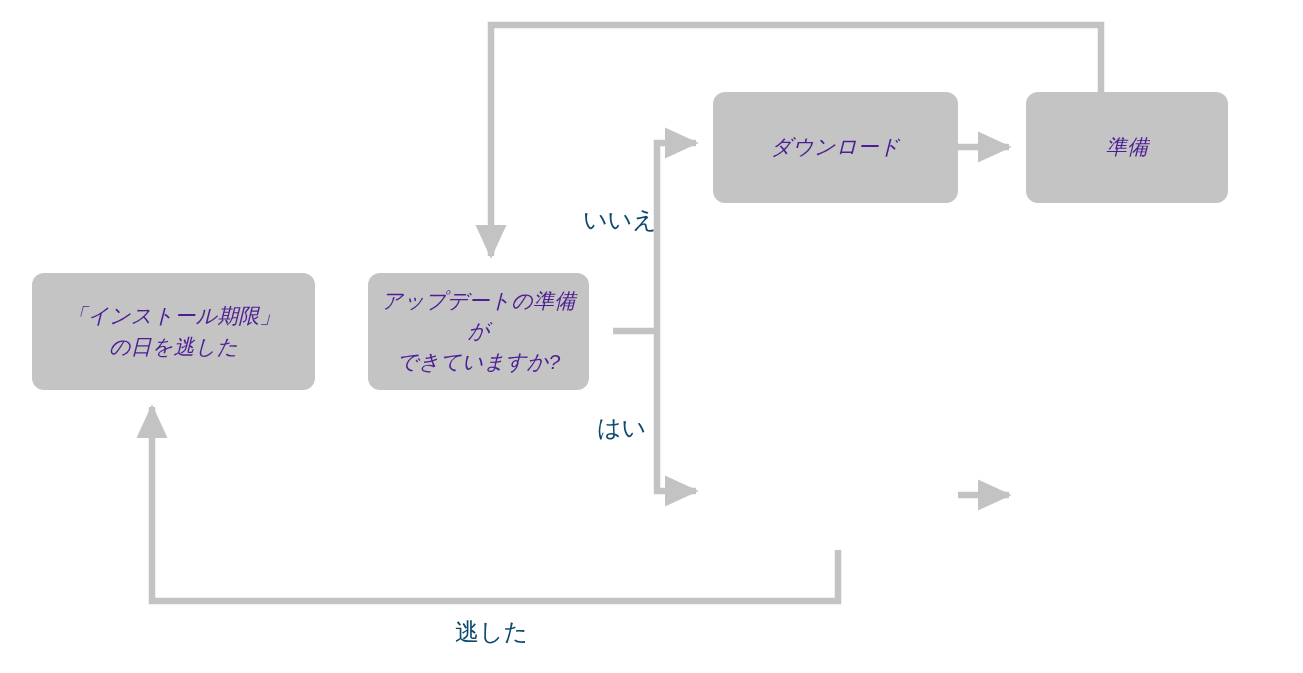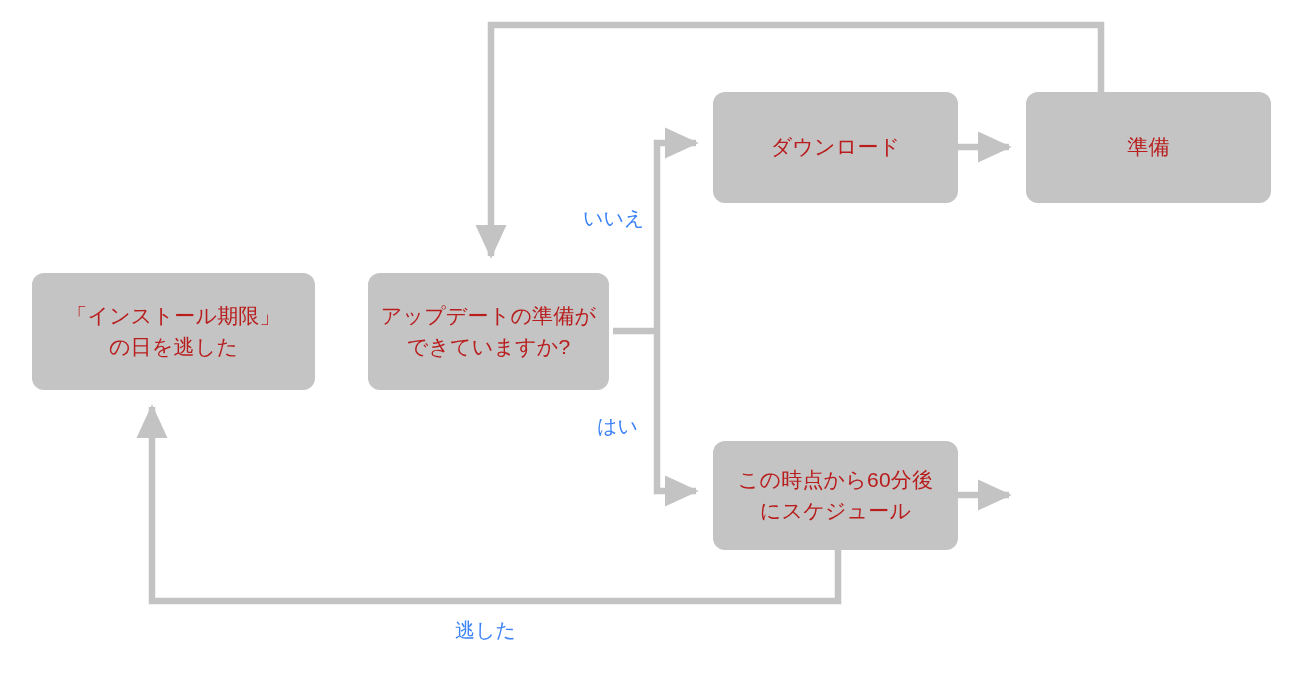--- a/index.html
+++ b/index.html
@@ -25,35 +25,36 @@
     height: 673px;
   }
   .node {
     position: absolute;
     background: #c4c4c4;
     border-radius: 12px;
     display: flex;
     align-items: center;
     justify-content: center;
     text-align: center;
-    color: #b91c1c;
+    color: #4c1d95;
     font-size: 21px;
     line-height: 1.45;
     letter-spacing: 0.2px;
     box-sizing: border-box;
     padding: 4px 8px;
+    font-style: italic;
   }
   .node-label {
     display: block;
     white-space: pre-line;
   }
   .edge-label {
     position: absolute;
-    color: #3b82f6;
-    font-size: 20px;
+    color: #0c4a6e;
+    font-size: 24px;
     line-height: 1.2;
     white-space: nowrap;
     text-align: right;
   }
 </style>
 </head>
 <body>
 
 <div id="canvas">
 
@@ -81,37 +82,33 @@
       <path d="M 838 550 L 838 601 L 152 601 L 152 407" marker-end="url(#arrow)"></path>
 
     </g>
   </svg>
 
   <div class="node" style="left:32px; top:273px; width:283px; height:117px;">
     <span class="node-label">「インストール期限」
 の日を逃した</span>
   </div>
 
-  <div class="node" style="left:368px; top:273px; width:241px; height:117px;">
+  <div class="node" style="left:368px; top:273px; width:221px; height:117px;">
     <span class="node-label">アップデートの準備が
 できていますか?</span>
   </div>
 
   <div class="node" style="left:713px; top:92px; width:245px; height:111px;">
     <span class="node-label">ダウンロード</span>
   </div>
 
-  <div class="node" style="left:1026px; top:92px; width:245px; height:111px;">
+  <div class="node" style="left:1026px; top:92px; width:202px; height:111px;">
     <span class="node-label">準備</span>
   </div>
 
-  <div class="node" style="left:713px; top:441px; width:245px; height:109px;">
-    <span class="node-label">この時点から60分後
-にスケジュール</span>
-  </div>
 
 
   <div class="edge-label" style="left:583px; top:206px;">いいえ</div>
 
   <div class="edge-label" style="left:597px; top:414px;">はい</div>
 
   <div class="edge-label" style="left:449px; top:618px;margin-left:6px;">逃した</div>
 
 </div>
 

